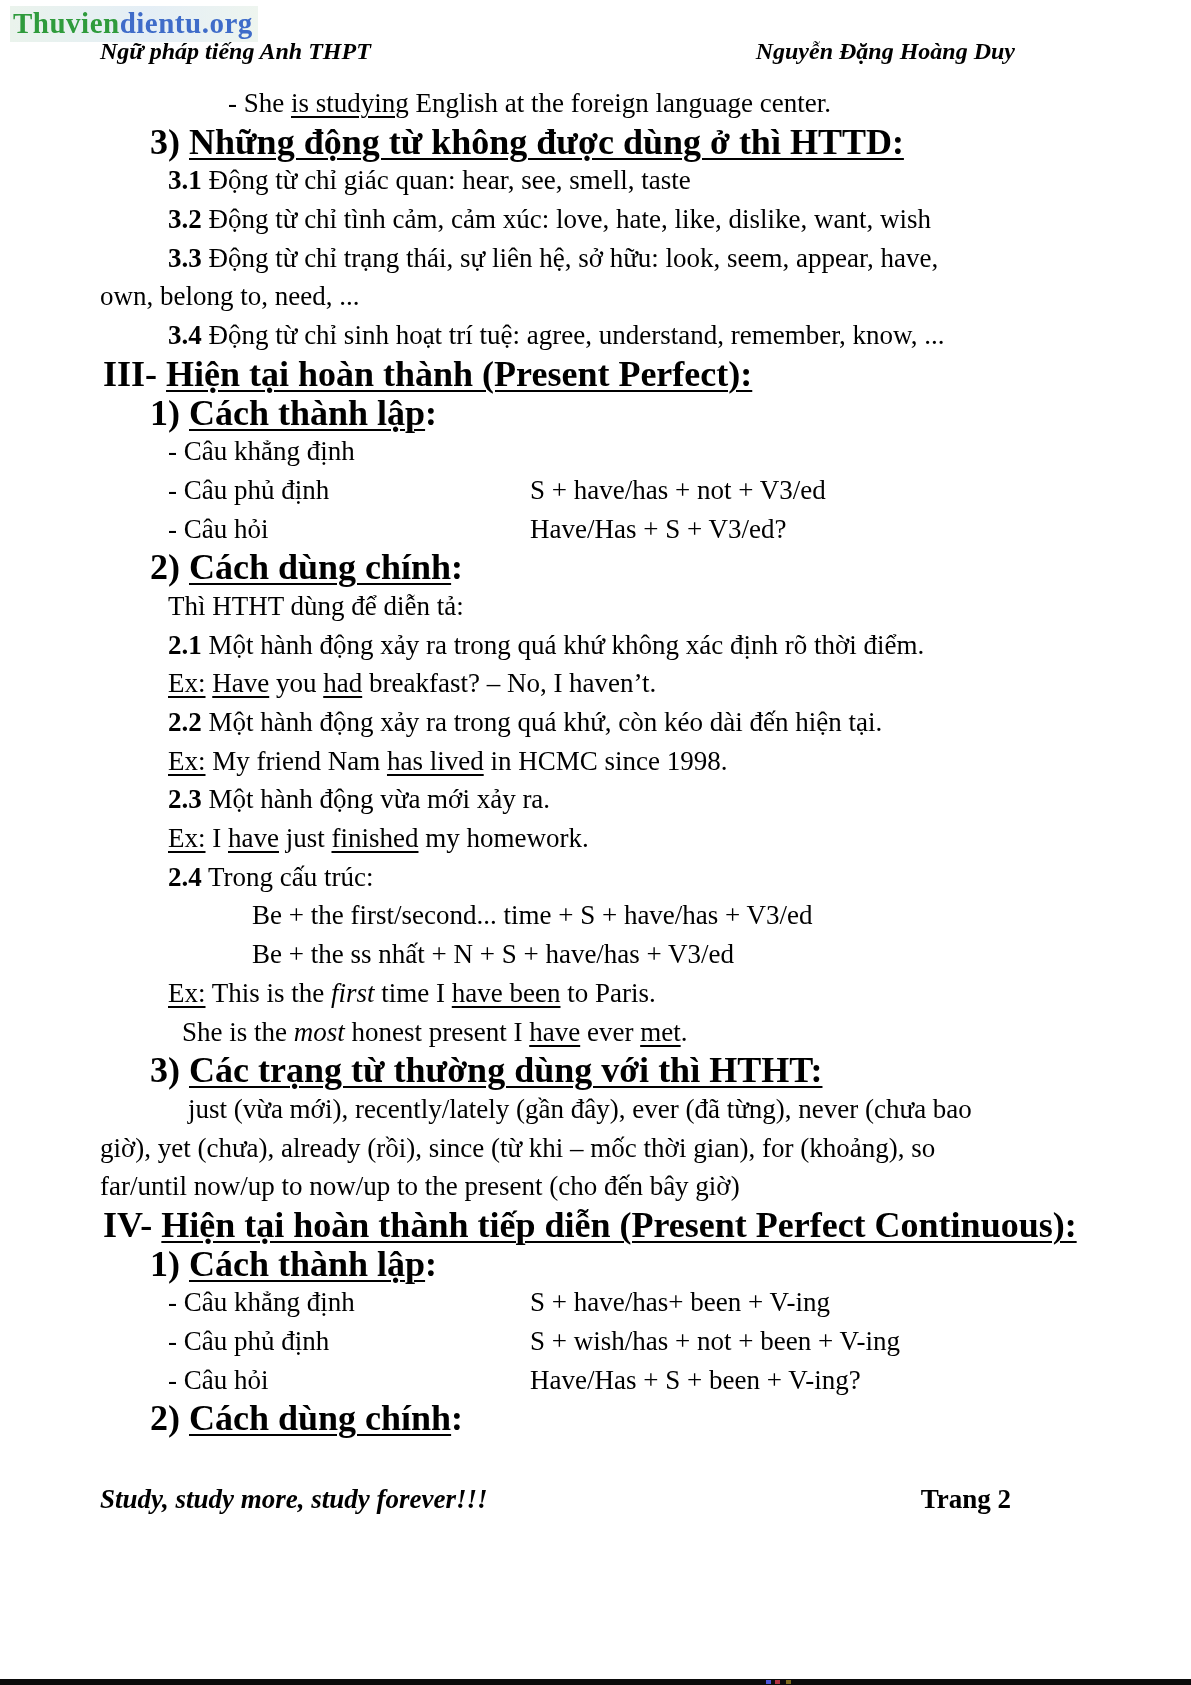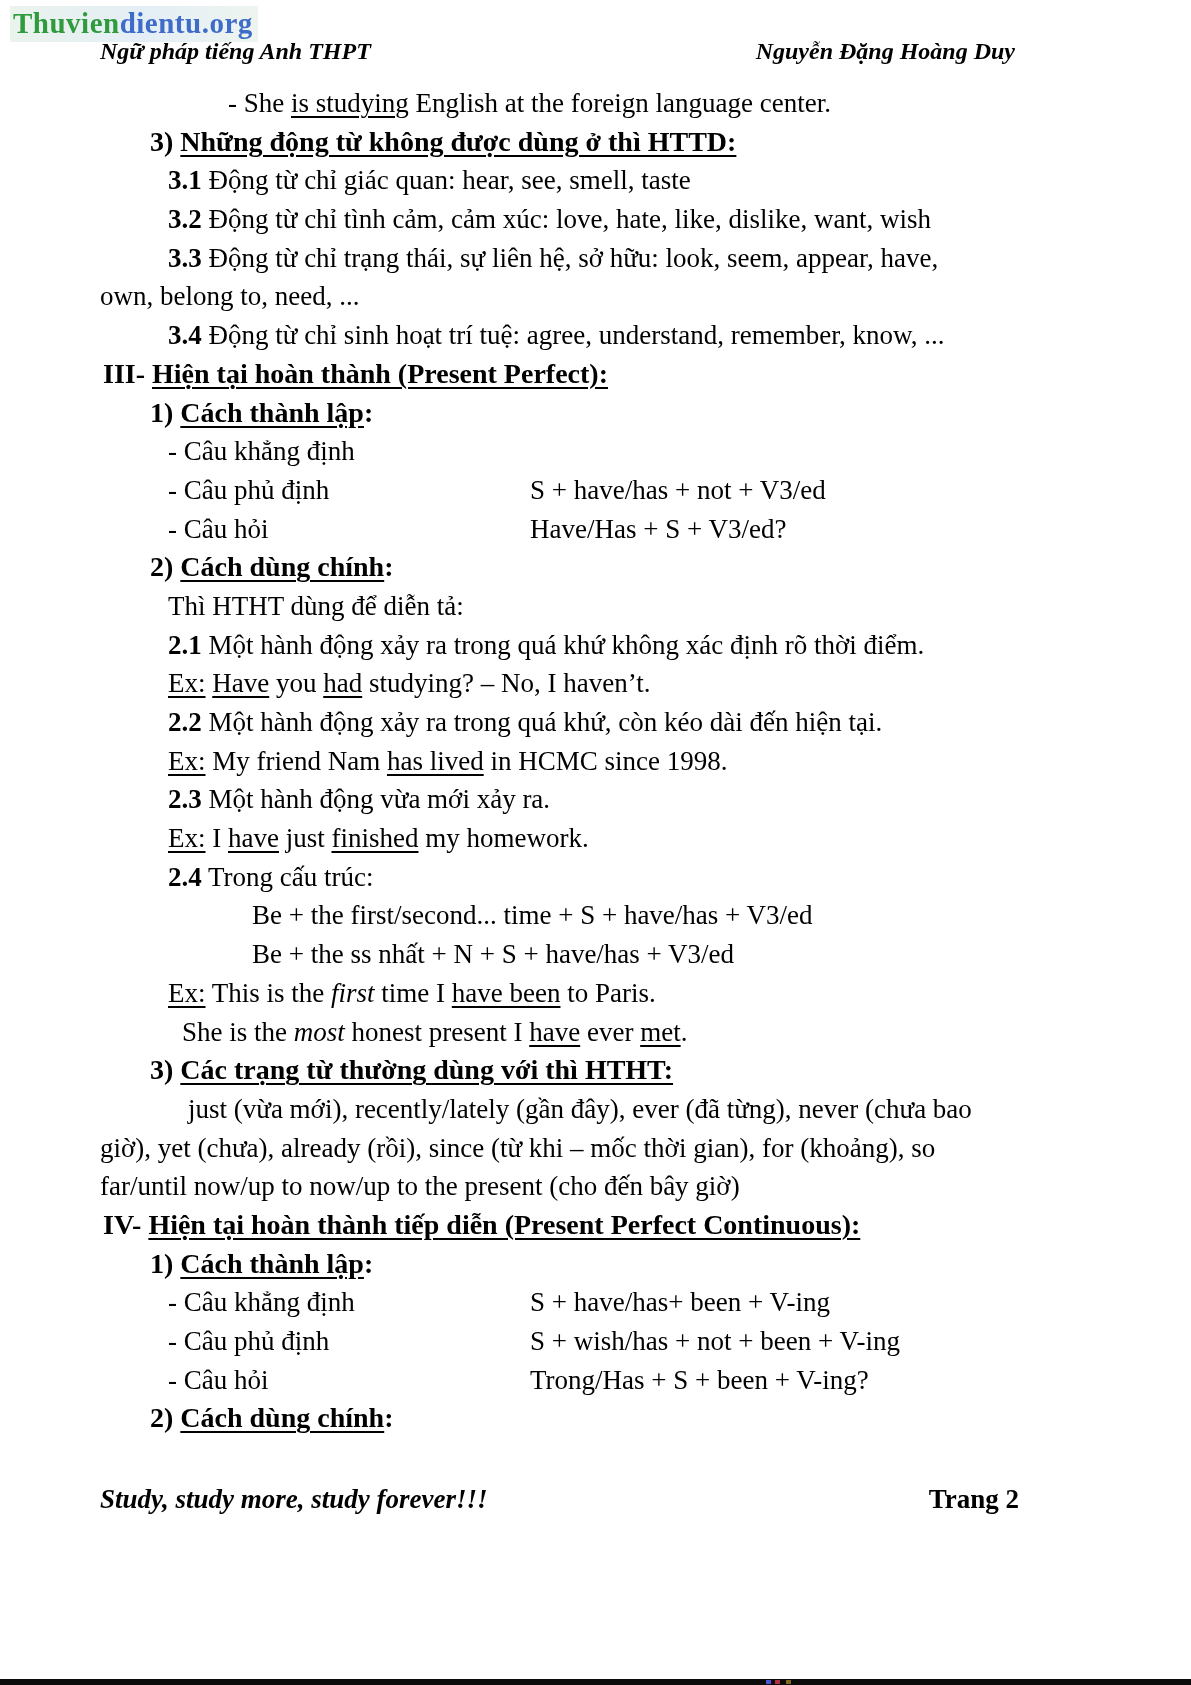--- a/index.html
+++ b/index.html
@@ -36,40 +36,40 @@
   
   .content {
     position:absolute; top:84px; left:100px; right:85px;
   }
   .line {
     position:relative;
     height:38.7px; line-height:38.7px;
     font-size:27px;
     white-space:nowrap;
   }
-  .line.h1, .line.h2 { font-size:28px; }
+  .line.h1, .line.h2 { font-size:36px; }
   .lead  { padding-left:128px; }   
   .h2    { padding-left:50px;  }   
   .h1    { padding-left:3px;   }   
   .item  { padding-left:68px;  }   
   .flush { padding-left:0;     }   
   .adv   { padding-left:88px;  }   
   .be    { padding-left:152px; }   
   .she2  { padding-left:82px;  }   
   .b { font-weight:bold; }
   .i { font-style:italic; }
   .u { text-decoration:underline; text-decoration-thickness:2px; text-underline-offset:4px; }
   .formula {
     position:absolute; left:430px; top:0;
     font-weight:normal; font-style:normal;
   }
 
   
   .ftr {
-    position:absolute; top:1484px; left:100px; right:172px;
+    position:absolute; top:1484px; left:100px; right:180px;
     display:flex; justify-content:space-between;
     font-size:27px; font-weight:bold;
     white-space:nowrap;
   }
   .ftr .motto { font-style:italic; }
 
   
   .bbar {
     position:absolute; left:0; right:0; bottom:0; height:6px;
     background:#0b0b0b;
@@ -102,39 +102,39 @@
       <div class="line flush"><span>own, belong to, need, ...</span></div>
       <div class="line item"><span class="b">3.4</span><span> Động từ chỉ sinh hoạt trí tuệ: agree, understand, remember, know, ...</span></div>
       <div class="line h1"><span class="b">III- </span><span class="b u">Hiện tại hoàn thành (Present Perfect):</span></div>
       <div class="line h2"><span class="b">1) </span><span class="b u">Cách thành lập</span><span class="b">:</span></div>
       <div class="line item"><span>- Câu khẳng định</span></div>
       <div class="line item"><span>- Câu phủ định</span><span class="formula">S + have/has + not + V3/ed</span></div>
       <div class="line item"><span>- Câu hỏi</span><span class="formula">Have/Has + S + V3/ed?</span></div>
       <div class="line h2"><span class="b">2) </span><span class="b u">Cách dùng chính</span><span class="b">:</span></div>
       <div class="line item"><span>Thì HTHT dùng để diễn tả:</span></div>
       <div class="line item"><span class="b">2.1</span><span> Một hành động xảy ra trong quá khứ không xác định rõ thời điểm.</span></div>
-      <div class="line item"><span class="u">Ex:</span><span> </span><span class="u">Have</span><span> you </span><span class="u">had</span><span> studying? – No, I haven’t.</span></div>
+      <div class="line item"><span class="u">Ex:</span><span> </span><span class="u">Have</span><span> you </span><span class="u">had</span><span> breakfast? – No, I haven’t.</span></div>
       <div class="line item"><span class="b">2.2</span><span> Một hành động xảy ra trong quá khứ, còn kéo dài đến hiện tại.</span></div>
       <div class="line item"><span class="u">Ex:</span><span> My friend Nam </span><span class="u">has lived</span><span> in HCMC since 1998.</span></div>
       <div class="line item"><span class="b">2.3</span><span> Một hành động vừa mới xảy ra.</span></div>
       <div class="line item"><span class="u">Ex:</span><span> I </span><span class="u">have</span><span> just </span><span class="u">finished</span><span> my homework.</span></div>
       <div class="line item"><span class="b">2.4</span><span> Trong cấu trúc:</span></div>
       <div class="line be"><span>Be + the first/second... time + S + have/has + V3/ed</span></div>
       <div class="line be"><span>Be + the ss nhất + N + S + have/has + V3/ed</span></div>
       <div class="line item"><span class="u">Ex:</span><span> This is the </span><span class="i">first</span><span> time I </span><span class="u">have been</span><span> to Paris.</span></div>
       <div class="line she2"><span>She is the </span><span class="i">most</span><span> honest present I </span><span class="u">have</span><span> ever </span><span class="u">met</span><span>.</span></div>
       <div class="line h2"><span class="b">3) </span><span class="b u">Các trạng từ thường dùng với thì HTHT:</span></div>
       <div class="line adv"><span>just (vừa mới), recently/lately (gần đây), ever (đã từng), never (chưa bao</span></div>
       <div class="line flush"><span>giờ), yet (chưa), already (rồi), since (từ khi – mốc thời gian), for (khoảng), so</span></div>
       <div class="line flush"><span>far/until now/up to now/up to the present (cho đến bây giờ)</span></div>
       <div class="line h1"><span class="b">IV- </span><span class="b u">Hiện tại hoàn thành tiếp diễn (Present Perfect Continuous):</span></div>
       <div class="line h2"><span class="b">1) </span><span class="b u">Cách thành lập</span><span class="b">:</span></div>
       <div class="line item"><span>- Câu khẳng định</span><span class="formula">S + have/has+ been + V-ing</span></div>
       <div class="line item"><span>- Câu phủ định</span><span class="formula">S + wish/has + not + been + V-ing</span></div>
-      <div class="line item"><span>- Câu hỏi</span><span class="formula">Trong/Has + S + been + V-ing?</span></div>
+      <div class="line item"><span>- Câu hỏi</span><span class="formula">Have/Has + S + been + V-ing?</span></div>
       <div class="line h2"><span class="b">2) </span><span class="b u">Cách dùng chính</span><span class="b">:</span></div>
     </div>
 
   <div class="ftr">
     <span class="motto">Study, study more, study forever!!!</span>
     <span class="pg">Trang 2</span>
   </div>
 
   <div class="bbar">
     <span class="dot dot1"></span>

